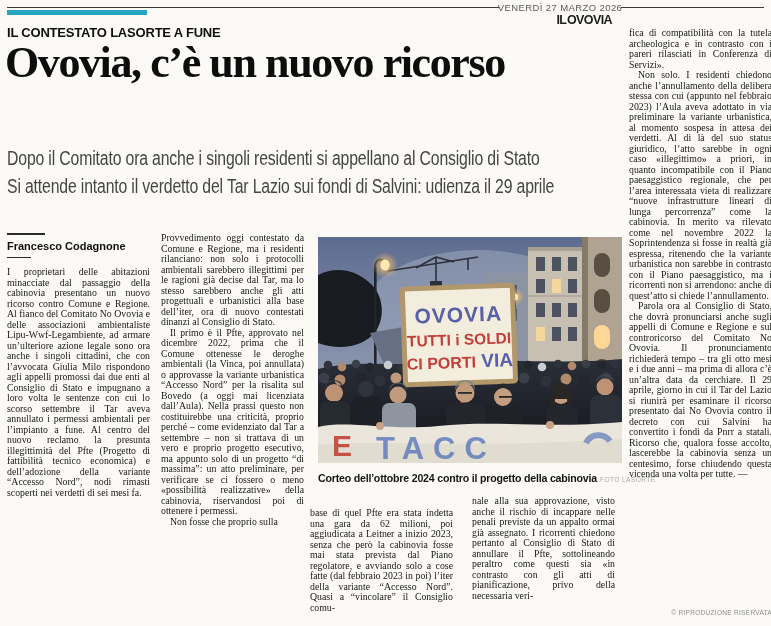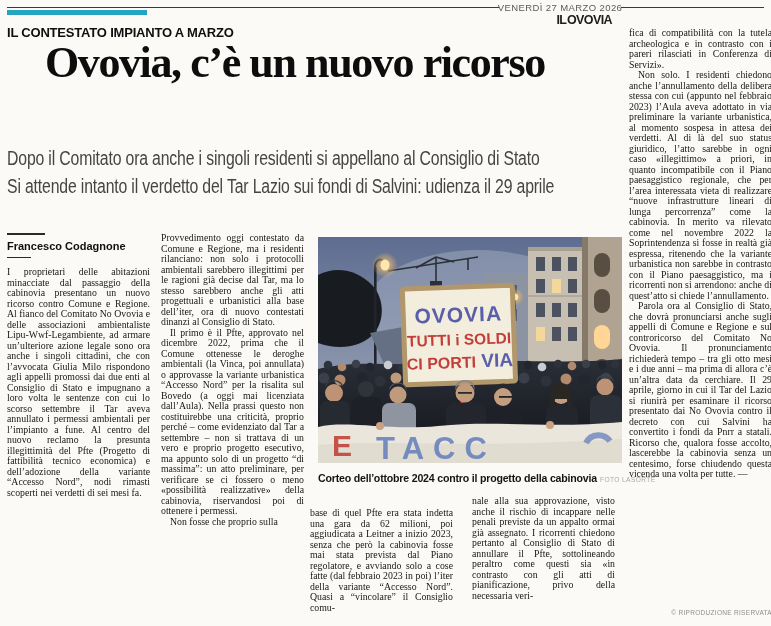--- a/index.html
+++ b/index.html
@@ -25,21 +25,21 @@
   
   .kicker {
     position:absolute; left:7px; top:25px;
     font-size:13px; font-weight:800; letter-spacing:-.2px; color:#0f0f0f;
   }
   .headline {
     position:absolute; left:5px; top:39px; width:618px;
     font-family:"Liberation Serif", serif; font-weight:bold;
     font-size:44px; line-height:47px; letter-spacing:-1.4px; color:#0d0d0d;
   }
-  .headline span { display:block; white-space:nowrap;margin-left:40px; }
+  .headline span { display:block; white-space:nowrap; }
   .deck {
     position:absolute; left:7px; top:144px; width:792px;
     transform:scaleX(.79); transform-origin:left top;
     font-size:20px; line-height:28px; color:#454545; letter-spacing:-.2px;
   }
   .deck div { white-space:nowrap; }
   
   .col { position:absolute; }
   .col1 { left:7px;   top:233px; width:143px; height:393px; }
   .col2 { left:161px; top:233px; width:143px; height:393px; }
@@ -70,21 +70,21 @@
 <body>
 
 <div class="page">
 
   <div class="rule rule-left"></div>
   <div class="page-date">VENERDÌ 27 MARZO 2026</div>
   <div class="rule rule-right"></div>
   <div class="accent-bar" style="background: rgb(38, 165, 195);"></div>
   <div class="masthead">IL OVOVIA</div>
 
-  <div class="kicker">IL CONTESTATO IMPIANTO A MARZO</div>
+  <div class="kicker">IL CONTESTATO LASORTE A FUNE</div>
   <h1 class="headline">
     <span>Ovovia, c’è un nuovo ricorso</span>
   </h1>
   <div class="deck">
     <div>Dopo il Comitato ora anche i singoli residenti si appellano al Consiglio di Stato</div>
     <div>Si attende intanto il verdetto del Tar Lazio sui fondi di Salvini: udienza il 29 aprile</div>
   </div>
 
   <div class="col col1">
     <div class="byline-block">

